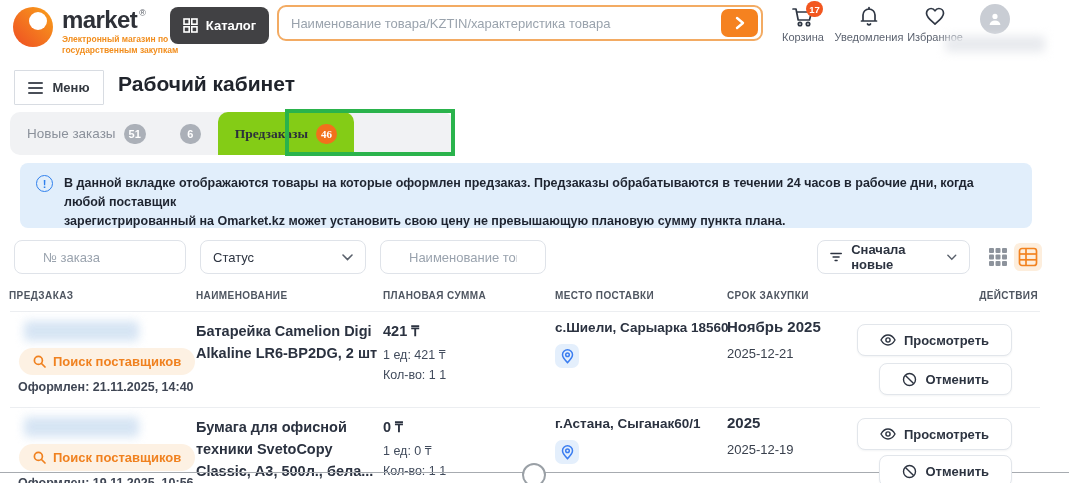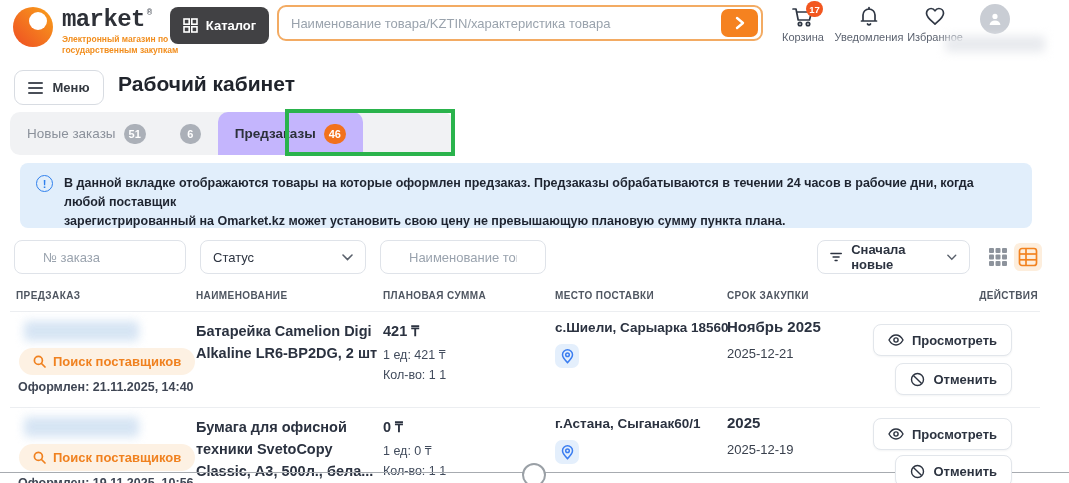--- a/index.html
+++ b/index.html
@@ -4,21 +4,21 @@
 <style>
   * { margin:0; padding:0; box-sizing:border-box; }
   body { background:#fff; }
   .page { position:relative; width:1069px; height:483px; background:#fff;
           font-family:"Liberation Sans", sans-serif; overflow:hidden; color:#2b3240; }
 
   
   .logo { position:absolute; left:12px; top:4px; display:flex; align-items:flex-start; gap:6px; }
   .logo-mark { width:44px; height:46px; }
   .logo-textcol { padding-top:4px; }
-  .brand-line { display:flex; align-items:flex-start;font-family:Liberation Mono, monospace; }
+  .brand-line { display:flex; align-items:flex-start; }
   .brand { font-size:24px; font-weight:bold; color:#2e3138; letter-spacing:-0.6px; line-height:24px; }
   .reg { font-size:9px; color:#555a63; margin-left:2px; line-height:10px; }
   .tagline { margin-top:2px; color:#f28e1e; font-size:8.5px; font-weight:bold; line-height:10.5px; }
 
   .catalog-btn { position:absolute; left:170px; top:7px; width:99px; height:37px;
     background:#414144; border-radius:8px; color:#fff; font-size:13px; font-weight:bold;
     display:flex; align-items:center; justify-content:center; gap:8px; cursor:pointer; }
 
   .search-wrap { position:absolute; left:277px; top:5px; width:486px; height:36px;
     border:2px solid #f3ab63; border-radius:9px; background:#fff;
@@ -37,33 +37,33 @@
     background:#f25720; border-radius:9px; color:#fff; font-size:9.5px; font-weight:bold;
     display:flex; align-items:center; justify-content:center; }
   .avatar-wrap { position:absolute; left:975px; top:4px; width:40px; text-align:center; }
   .avatar { width:30px; height:30px; border-radius:50%; background:#c9cdd4; margin:0 auto;
     display:flex; align-items:center; justify-content:center; cursor:pointer; }
   .avatar-name-blur { position:absolute; left:-30px; top:32px; width:100px; height:16px;
     background:#e8eaee; filter:blur(5px); border-radius:4px; }
 
   
   .menu-btn { position:absolute; left:14px; top:70px; width:90px; height:35px;
-    background:#fff; border:1px solid #d8dce2; border-radius:9px;
+    background:#fff; border:1px solid #d8dce2; border-radius:1px;
     display:flex; align-items:center; justify-content:center; gap:9px;
     font-size:13px; font-weight:bold; color:#33383f; cursor:pointer; }
   .hamburger { display:flex; flex-direction:column; gap:3px; }
   .hamburger i { display:block; width:15px; height:2px; background:#4a4f58; border-radius:1px; }
   .page-title { position:absolute; left:118px; top:72px; font-size:21px; font-weight:bold; color:#20242c; }
 
   
   .tabstrip { position:absolute; left:10px; top:112px; width:443px; height:43px;
     background:#f1f2f4; border-radius:10px; display:flex; align-items:stretch; }
   .tab { display:flex; align-items:center; gap:8px; padding:0 17px; font-size:13.5px;
     color:#8b919b; cursor:pointer; white-space:nowrap; }
-  .tab.active { background:#c4b5fd; border-radius:10px 10px 0 0; color:#2c313b; font-weight:bold; }
+  .tab.active { background:#84cc16; border-radius:10px 10px 0 0; color:#2c313b; font-weight:bold;font-family:Liberation Serif, serif; }
   .tab-badge { min-width:21px; height:20px; padding:0 5px; border-radius:10px; background:#abb0b8;
     color:#fff; font-size:11px; font-weight:bold; display:flex; align-items:center; justify-content:center; }
   .tab-badge.orange { background:#f2711c; }
   .annotation-rect { position:absolute; left:285px; top:109px; width:170px; height:47px;
     border:4px solid #2ab34c; z-index:30; pointer-events:none; }
 
   
   .banner { position:absolute; left:20px; top:163px; width:1012px; height:65px;
     background:#e1eefb; border-radius:8px; display:flex; gap:11px; padding:11px 16px; }
   .info-icon { flex:0 0 auto; width:17px; height:17px; border:1.6px solid #2f80ed; border-radius:50%;
@@ -83,21 +83,21 @@
     font-weight:600; color:#2c3340; cursor:pointer; }
   .view-grid { position:absolute; left:984px; top:243px; width:28px; height:28px;
     display:flex; align-items:center; justify-content:center; cursor:pointer; }
   .view-table { position:absolute; left:1014px; top:243px; width:28px; height:28px; background:#fdeedd;
     border-radius:6px; display:flex; align-items:center; justify-content:center; cursor:pointer; }
 
   
   .thead { position:absolute; top:290px; left:0; width:1069px; font-size:10px; font-weight:bold;
     color:#4f5661; letter-spacing:0.4px; }
   .th { position:absolute; top:0; white-space:nowrap; }
-  .th1 { left:16px; } .th2 { left:196px; } .th3 { left:383px; } .th4 { left:555px; } .th5 { left:727px; }
+  .th1 { left:9px; } .th2 { left:196px; } .th3 { left:383px; } .th4 { left:555px; } .th5 { left:727px; }
   .th6 { right:31px; }
 
   .rowline { position:absolute; left:10px; width:1030px; height:1px; background:#eceef1; }
   .row { position:absolute; left:0; width:1069px; }
   .row1 { top:311px; height:96px; }
   .row2 { top:407px; height:110px; }
 
   .id-blur { position:absolute; left:24px; top:10px; width:115px; height:20px;
     background:#cfe0f2; filter:blur(5px); border-radius:4px; opacity:0.85; }
   .supplier-pill { position:absolute; left:19px; top:37px; height:27px; padding:0 14px;
@@ -109,21 +109,21 @@
     color:#2b3240; line-height:22px; }
   .sum { position:absolute; left:383px; top:9px; font-size:14.5px; font-weight:bold; color:#2b3240; }
   .sum-sub1 { position:absolute; left:383px; top:35px; font-size:12.5px; color:#414b5c; }
   .sum-sub2 { position:absolute; left:383px; top:57px; font-size:12.5px; color:#414b5c; }
   .place { position:absolute; left:555px; top:9px; font-size:13.5px; font-weight:bold; color:#2b3240; white-space:nowrap; }
   .pin-badge { position:absolute; left:555px; top:33px; width:24px; height:24px; background:#e4effc;
     border-radius:7px; display:flex; align-items:center; justify-content:center; }
   .term { position:absolute; left:727px; top:7px; font-size:15px; font-weight:bold; color:#2b3240; }
   .term-date { position:absolute; left:727px; top:35px; font-size:13px; color:#39404d; }
 
-  .act-btn { position:absolute; right:57px; height:32px; padding:0 14px; background:#fff;
+  .act-btn { position:absolute; right:57px; height:32px; padding:0 22px; background:#fff;
     border:1px solid #e2e6eb; border-radius:8px; display:flex; align-items:center; gap:8px;
     font-size:13px; font-weight:600; color:#2c3340; cursor:pointer;
     box-shadow:0 1px 2px rgba(20,30,50,0.05); z-index:4; font-family:"Liberation Sans", sans-serif; }
   .btn-view { top:13px; } .btn-cancel { top:52px; }
 
   
   .bottom-line { position:absolute; left:0; top:472px; width:1069px; height:1px; background:#a7abb0; z-index:2; }
   .drag-handle { position:absolute; left:522px; top:463px; width:24px; height:24px; border-radius:50%;
     background:#fff; border:2px solid #9aa0a6; z-index:3; }
 </style>

